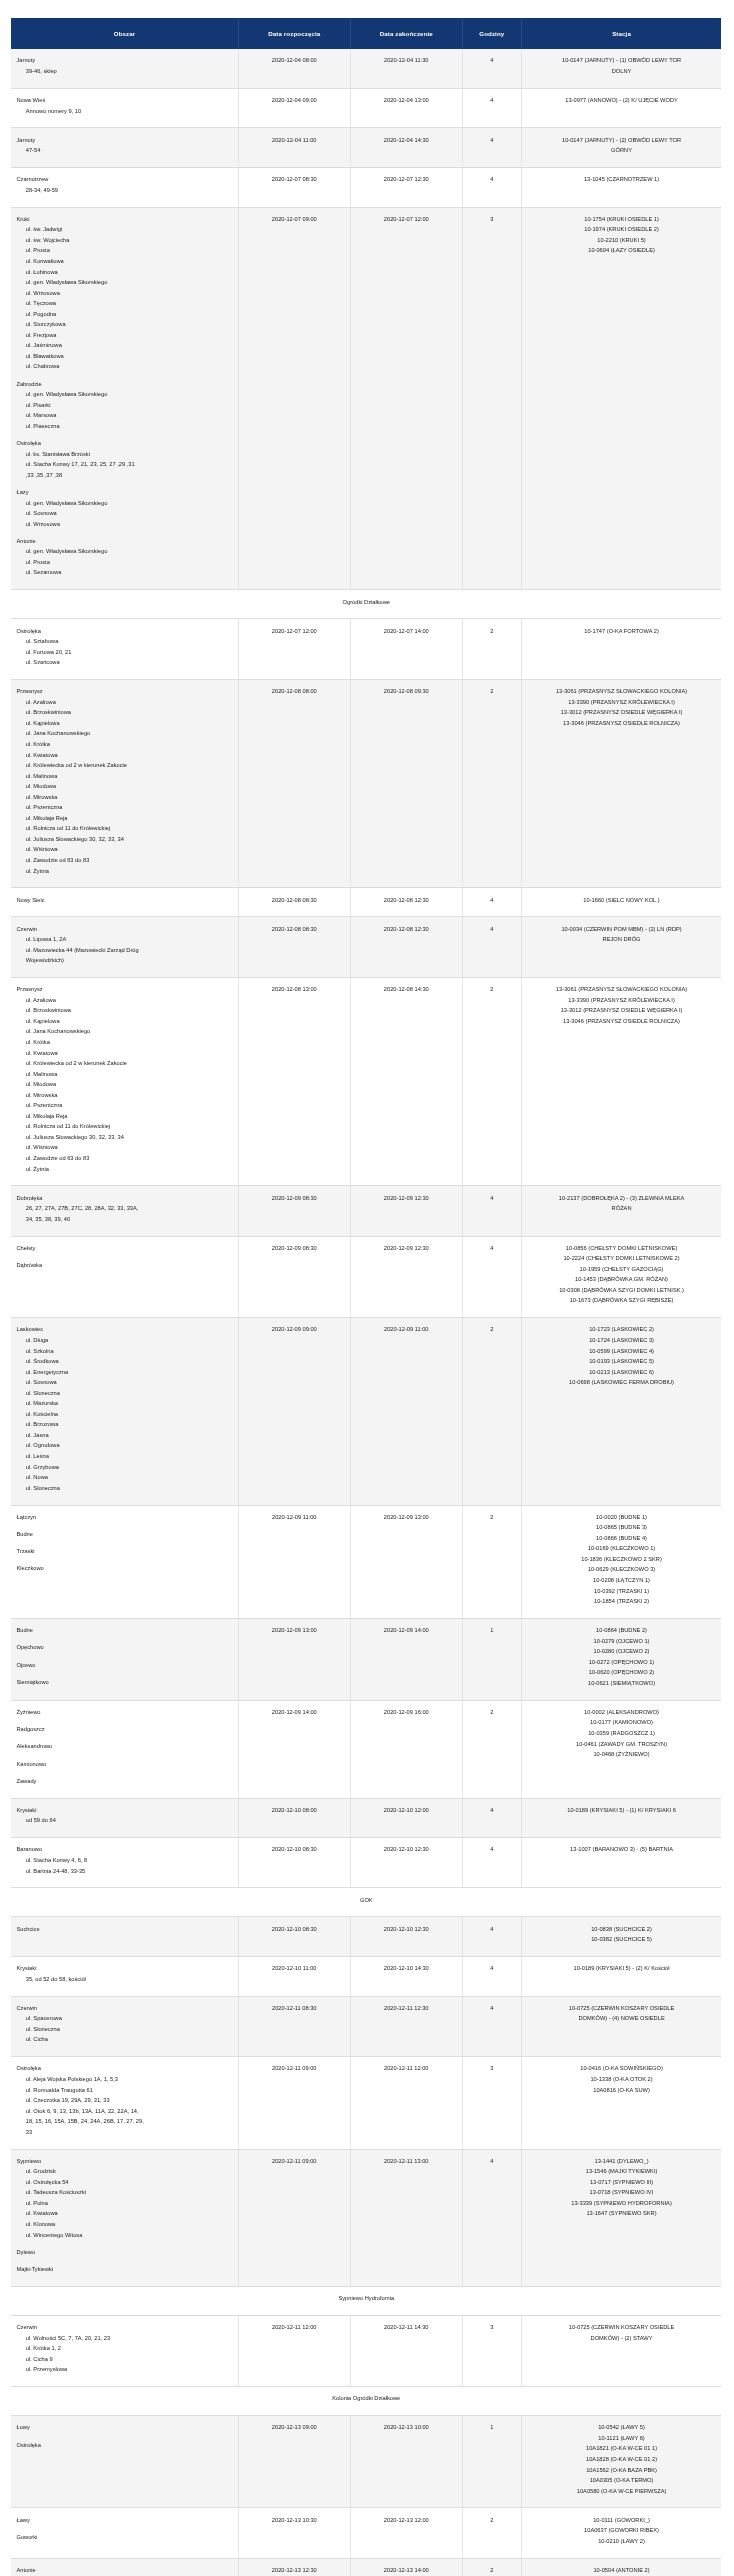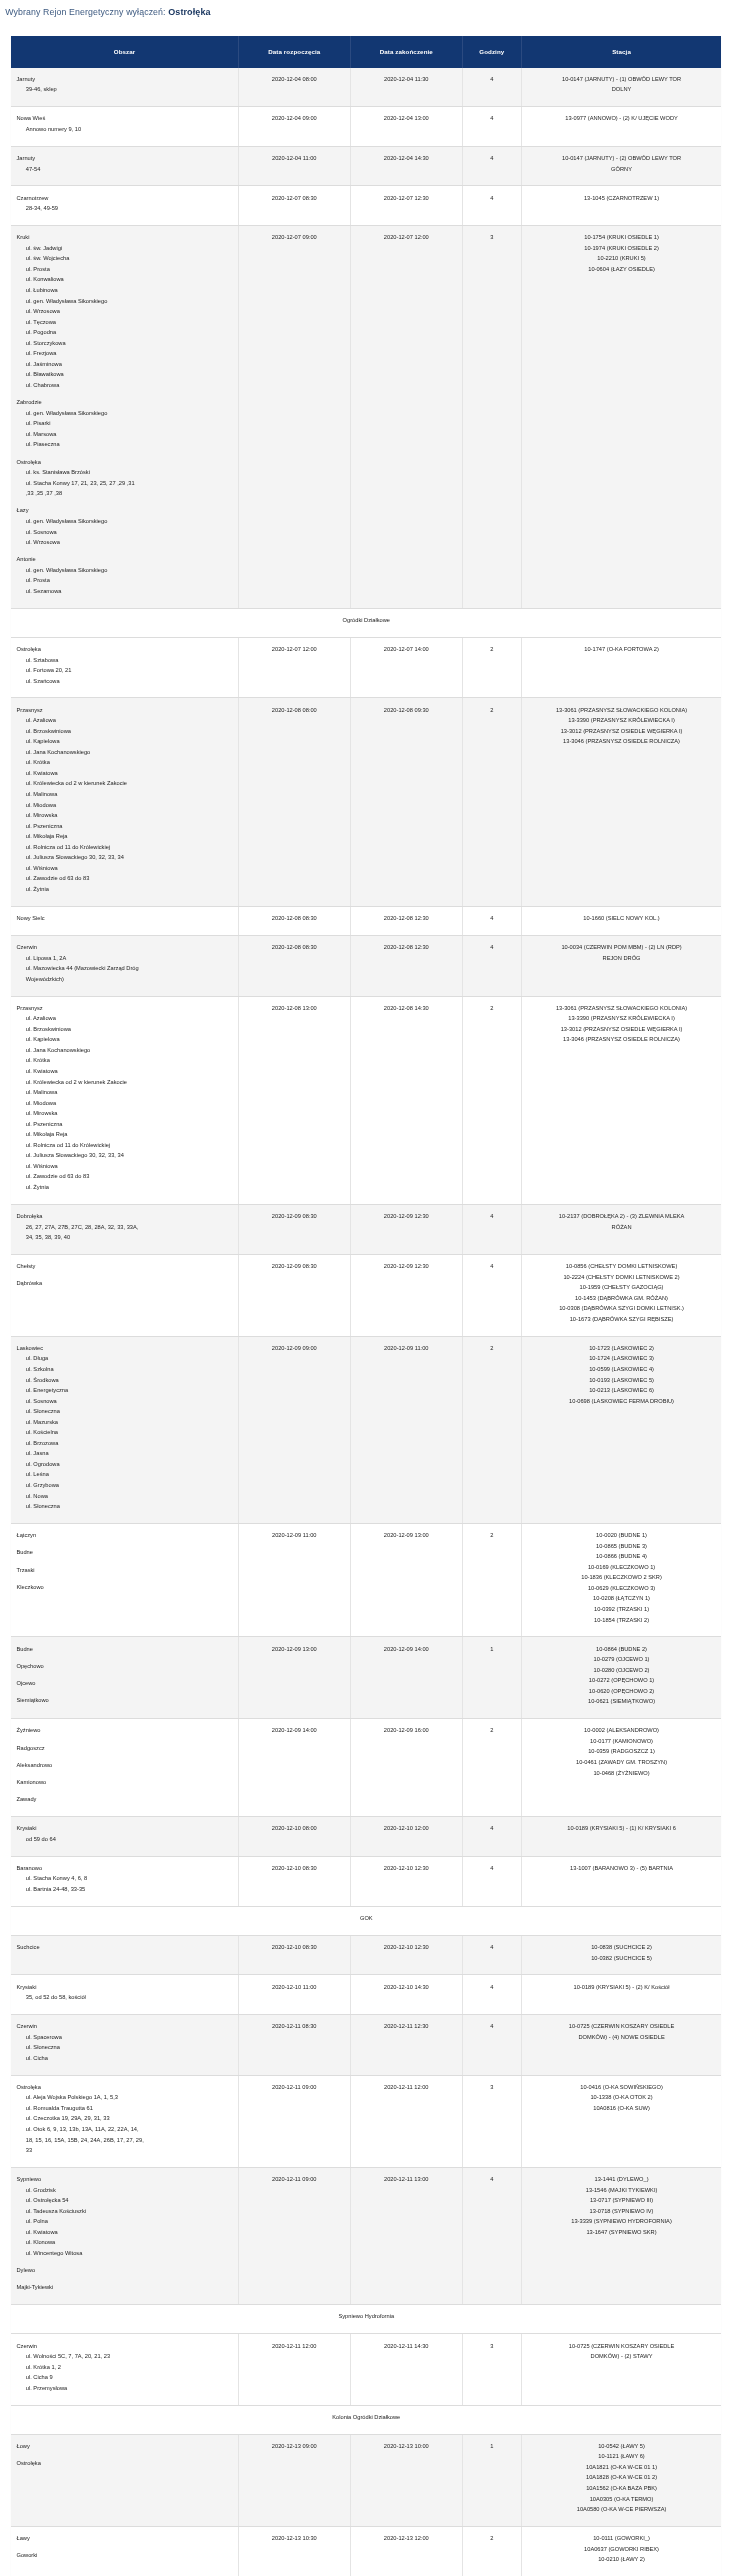--- a/index.html
+++ b/index.html
@@ -86,24 +86,20 @@
     border-right: none;
     font-size: 5.7px;
     color: #1c1c1c;
   }
 </style>
 </head>
 <body>
 
 <div class="page">
 
-  <div class="page-heading">
-    <span>Wybrany Rejon Energetyczny wyłączeń:</span>
-    <span class="region">Ostrołęka</span>
-  </div>
 
   <div class="table-wrap">
     <table class="outages">
       <colgroup>
         <col class="c-obszar">
           <col class="c-start">
           <col class="c-end">
           <col class="c-godz">
           <col class="c-stacja">
       </colgroup>

